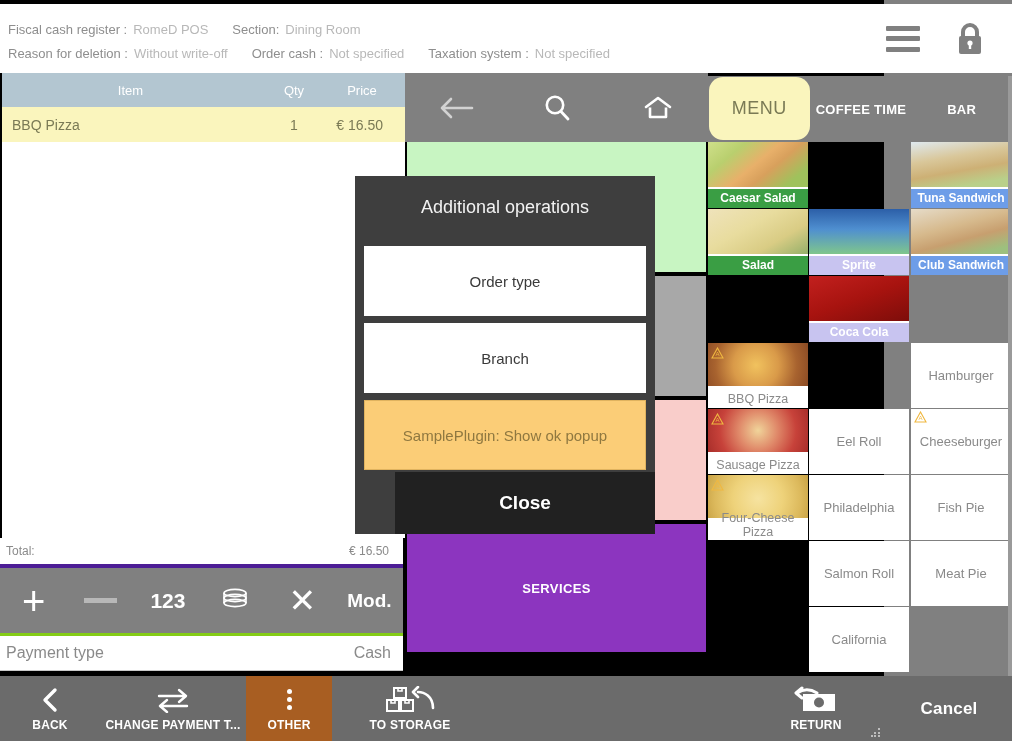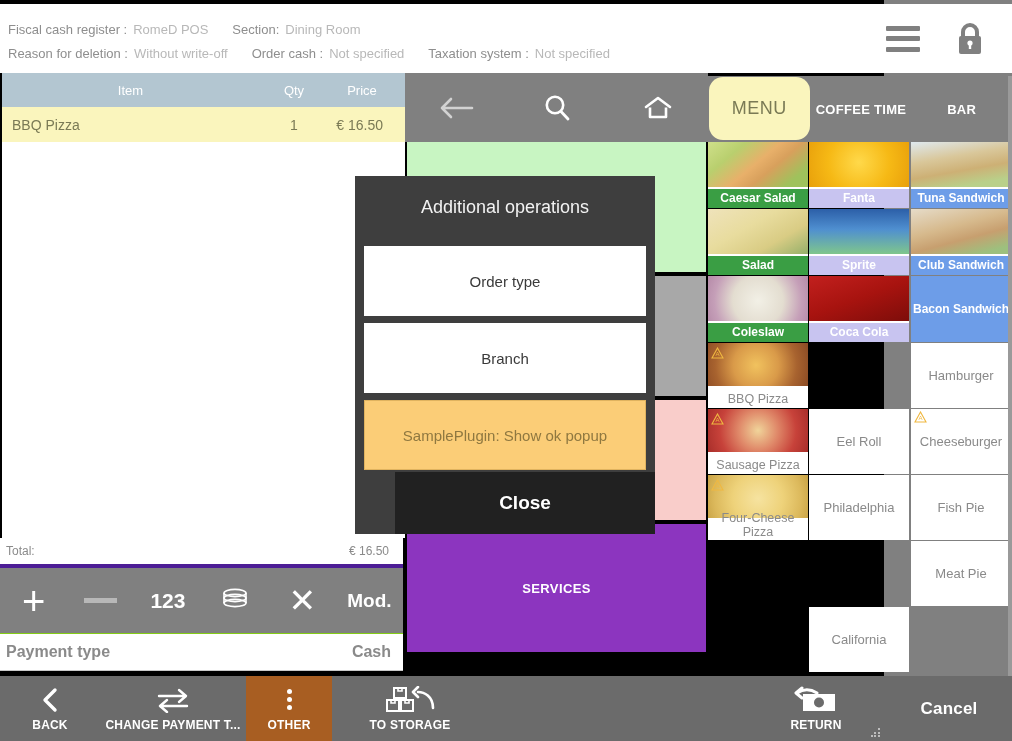--- a/index.html
+++ b/index.html
@@ -55,21 +55,21 @@
     cursor: pointer; height: 100%; }
   .act-plus { font-size: 40px; font-weight: 300; line-height: 1; }
   .act-minus { width: 33px; height: 5px; background: #b8b8b8; display: block; }
   .act-123 { font-size: 21px; font-weight: bold; }
   .act-x { font-size: 33px; font-weight: 300; line-height: 1; }
   .act-mod { font-size: 19px; font-weight: bold; }
 
   
   .pay-row { position: absolute; left: 0; top: 633px; width: 403px; height: 38px;
     background: #ffffff; display: flex; align-items: center; font-size: 16px;
-    color: #8a8a8a; border-top: 1px solid #84cc16; border-bottom: 1px solid #c9c9c9; font-weight: bold; }
+    color: #8a8a8a; border-top: 3px solid #84cc16; border-bottom: 1px solid #c9c9c9; }
   .pay-lbl { padding-left: 6px; flex: 1; }
   .pay-val { padding-right: 12px; }
 
   
   .mid-nav { position: absolute; left: 405px; top: 73px; width: 303px; height: 69px;
     background: #808080; display: flex; align-items: center; }
   .mid-nav .navbtn { flex: 1; display: flex; align-items: center; justify-content: center;
     cursor: pointer; }
 
   .cat-col { position: absolute; left: 407px; top: 142px; width: 299px; height: 527px; }
@@ -261,51 +261,39 @@
     <div class="tab active">MENU</div>
     <div class="tab">COFFEE TIME</div>
     <div class="tab">BAR</div>
   </div>
 
   <div class="grid" id="grid">
       <div class="pcell" style="left: 0px; top: 0px; height: 66px;">
         <div class="thumb" style="height: 45px; background: linear-gradient(140deg, rgb(207, 224, 138) 0%, rgb(185, 207, 110) 25%, rgb(232, 176, 106) 48%, rgb(216, 160, 92) 62%, rgb(159, 194, 92) 85%);"></div>
         <div class="plabel-img" style="background: rgb(58, 158, 68);">Caesar Salad</div>
       </div>
-      <div class="pcell" style="left: 101px; top: 0px; height: 66px;">
-        <div class="thumb" style="height: 45px; background: radial-gradient(circle at 50% 45%, rgb(255, 217, 74) 0%, rgb(246, 185, 21) 55%, rgb(232, 160, 11) 100%);"></div>
-        <div class="plabel-img" style="background: rgb(200, 196, 240);">Fanta</div>
-      </div>
       <div class="pcell" style="left: 203px; top: 0px; height: 66px;">
         <div class="thumb" style="height: 45px; background: linear-gradient(170deg, rgb(223, 233, 239) 0%, rgb(217, 199, 154) 35%, rgb(205, 176, 117) 60%, rgb(185, 208, 138) 85%);"></div>
         <div class="plabel-img" style="background: rgb(109, 157, 232);">Tuna Sandwich</div>
       </div>
       <div class="pcell" style="left: 0px; top: 67px; height: 66px;">
         <div class="thumb" style="height: 45px; background: linear-gradient(150deg, rgb(239, 227, 187) 0%, rgb(232, 220, 158) 40%, rgb(217, 204, 132) 70%, rgb(149, 176, 106) 100%);"></div>
         <div class="plabel-img" style="background: rgb(58, 158, 68);">Salad</div>
       </div>
       <div class="pcell" style="left: 101px; top: 67px; height: 66px;">
         <div class="thumb" style="height: 45px; background: linear-gradient(rgb(44, 95, 168) 0%, rgb(79, 143, 208) 45%, rgb(127, 198, 140) 100%);"></div>
         <div class="plabel-img" style="background: rgb(200, 196, 240);">Sprite</div>
       </div>
       <div class="pcell" style="left: 203px; top: 67px; height: 66px;">
         <div class="thumb" style="height: 45px; background: linear-gradient(165deg, rgb(230, 220, 201) 0%, rgb(214, 185, 140) 40%, rgb(199, 159, 111) 62%, rgb(157, 192, 126) 88%);"></div>
         <div class="plabel-img" style="background: rgb(109, 157, 232);">Club Sandwich</div>
       </div>
-      <div class="pcell" style="left: 0px; top: 134px; height: 66px;">
-        <div class="thumb" style="height: 45px; background: radial-gradient(circle at 50% 55%, rgb(242, 240, 230) 0%, rgb(227, 221, 208) 45%, rgb(197, 159, 184) 78%, rgb(181, 138, 168) 100%);"></div>
-        <div class="plabel-img" style="background: rgb(58, 158, 68);">Coleslaw</div>
-      </div>
       <div class="pcell" style="left: 101px; top: 134px; height: 66px;">
         <div class="thumb" style="height: 45px; background: linear-gradient(160deg, rgb(194, 32, 30) 0%, rgb(167, 19, 15) 50%, rgb(125, 13, 10) 100%);"></div>
         <div class="plabel-img" style="background: rgb(200, 196, 240);">Coca Cola</div>
-      </div>
-      <div class="pcell" style="left: 203px; top: 134px; height: 66px;">
-        <div class="thumb" style="height: 66px; background: linear-gradient(165deg, rgb(232, 217, 189) 0%, rgb(216, 180, 120) 45%, rgb(195, 155, 94) 75%, rgb(169, 129, 63) 100%);"></div>
-        <div class="plabel-img" style="background: rgb(109, 157, 232); top: 0px; bottom: auto; height: 100%; display: flex; align-items: center; justify-content: center;">Bacon Sandwich</div>
       </div>
       <div class="pcell" style="left: 0px; top: 201px; height: 65px;">
         <span class="warn"><svg width="13" height="12" viewBox="0 0 13 12">
             <path d="M6.5 1 L12 11 H1 Z" fill="none" stroke="#f0b840" stroke-width="1.1"></path>
             <text x="6.5" y="9.4" font-size="6" fill="#f0b840" text-anchor="middle" font-family="Liberation Sans">A</text>
           </svg></span>
         <div class="thumb" style="height: 43px; background: radial-gradient(circle at 48% 52%, rgb(241, 194, 94) 0%, rgb(217, 154, 73) 40%, rgb(168, 99, 47) 72%, rgb(138, 74, 36) 100%);"></div>
         <div class="plabel-plain">BBQ Pizza</div>
       </div>
       <div class="pcell text-only" style="left: 203px; top: 201px; height: 65px;">
@@ -335,20 +323,23 @@
             <text x="6.5" y="9.4" font-size="6" fill="#f0b840" text-anchor="middle" font-family="Liberation Sans">A</text>
           </svg></span>
         <div class="thumb" style="height: 43px; background: radial-gradient(circle at 50% 55%, rgb(246, 227, 160) 0%, rgb(238, 210, 122) 45%, rgb(220, 185, 92) 78%, rgb(200, 162, 69) 100%);"></div>
         <div class="plabel-plain" style="bottom: 1px;">Four-Cheese Pizza</div>
       </div>
       <div class="pcell text-only" style="left: 101px; top: 333px; height: 65px;">
         <span>Philadelphia</span>
       </div>
       <div class="pcell text-only" style="left: 203px; top: 333px; height: 65px;">
         <span>Fish Pie</span>
+      </div>
+      <div class="pcell text-only" style="left: 101px; top: 399px; height: 65px;">
+        <span>Salmon Roll</span>
       </div>
       <div class="pcell text-only" style="left: 203px; top: 399px; height: 65px;">
         <span>Meat Pie</span>
       </div>
       <div class="pcell text-only" style="left: 101px; top: 465px; height: 65px;">
         <span>California</span>
       </div>
     </div>
   <div class="scroll-edge"></div>
 

